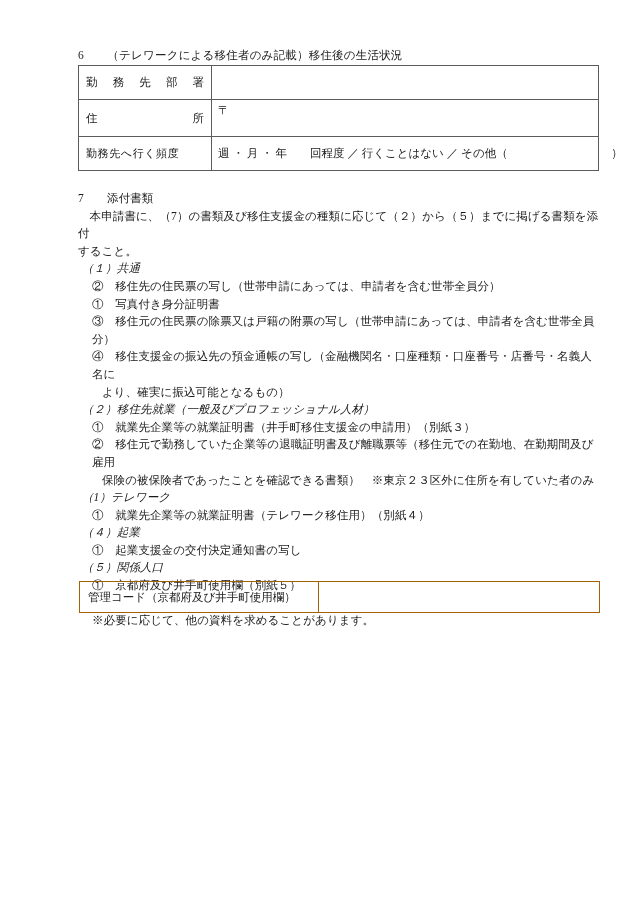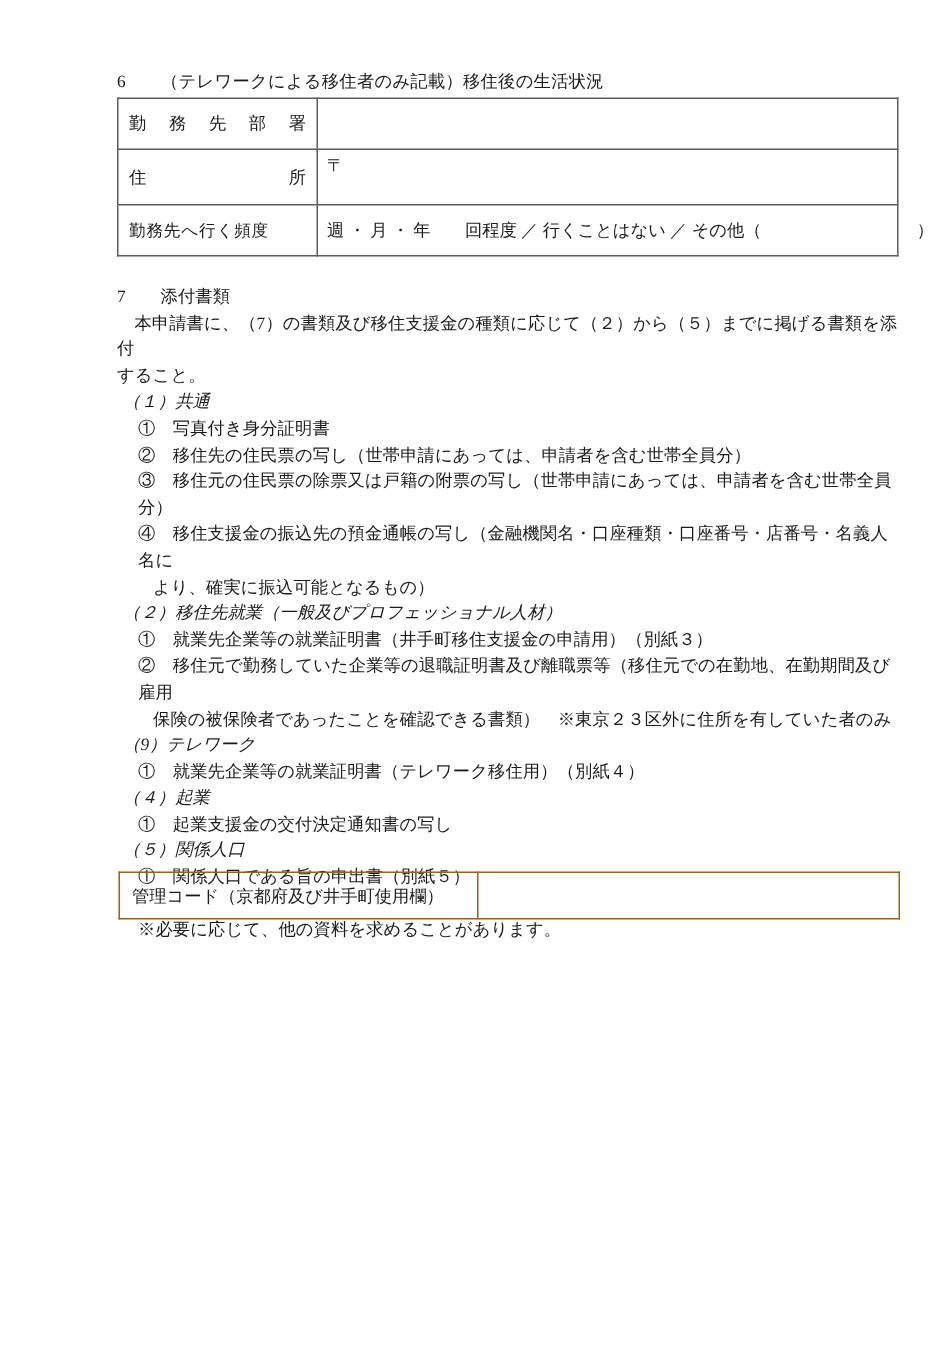--- a/index.html
+++ b/index.html
@@ -155,39 +155,39 @@
     </table>
 
   <div class="sec7">
 
     <div class="line i0">7　　添付書類</div>
 
     <div class="line i0">　本申請書に、（7）の書類及び移住支援金の種類に応じて（２）から（５）までに掲げる書類を添付</div>
     <div class="line i0">すること。</div>
 
     <div class="line i1">（１）共通</div>
+    <div class="line i2">②　移住先の住民票の写し（世帯申請にあっては、申請者を含む世帯全員分）</div>
     <div class="line i2">①　写真付き身分証明書</div>
-    <div class="line i2">②　移住先の住民票の写し（世帯申請にあっては、申請者を含む世帯全員分）</div>
     <div class="line i2">③　移住元の住民票の除票又は戸籍の附票の写し（世帯申請にあっては、申請者を含む世帯全員分）</div>
     <div class="line i2">④　移住支援金の振込先の預金通帳の写し（金融機関名・口座種類・口座番号・店番号・名義人名に</div>
     <div class="line i3">より、確実に振込可能となるもの）</div>
 
     <div class="line i1">（２）移住先就業（一般及びプロフェッショナル人材）</div>
     <div class="line i2">①　就業先企業等の就業証明書（井手町移住支援金の申請用）（別紙３）</div>
     <div class="line i2">②　移住元で勤務していた企業等の退職証明書及び離職票等（移住元での在勤地、在勤期間及び雇用</div>
     <div class="line i3">保険の被保険者であったことを確認できる書類）　※東京２３区外に住所を有していた者のみ</div>
 
-    <div class="line i1">（9）テレワーク</div>
+    <div class="line i1">（1）テレワーク</div>
     <div class="line i2">①　就業先企業等の就業証明書（テレワーク移住用）（別紙４）</div>
 
     <div class="line i1">（４）起業</div>
     <div class="line i2">①　起業支援金の交付決定通知書の写し</div>
 
     <div class="line i1">（５）関係人口</div>
-    <div class="line i2">①　関係人口である旨の申出書（別紙５）</div>
+    <div class="line i2">①　京都府及び井手町使用欄（別紙５）</div>
 
     <div class="line note-line">※必要に応じて、他の資料を求めることがあります。</div>
   </div>
 
   <table class="table-bottom">
     <tbody>
         <tr>
       <td class="code-label">管理コード（京都府及び井手町使用欄）</td>
       <td></td>
     </tr>

